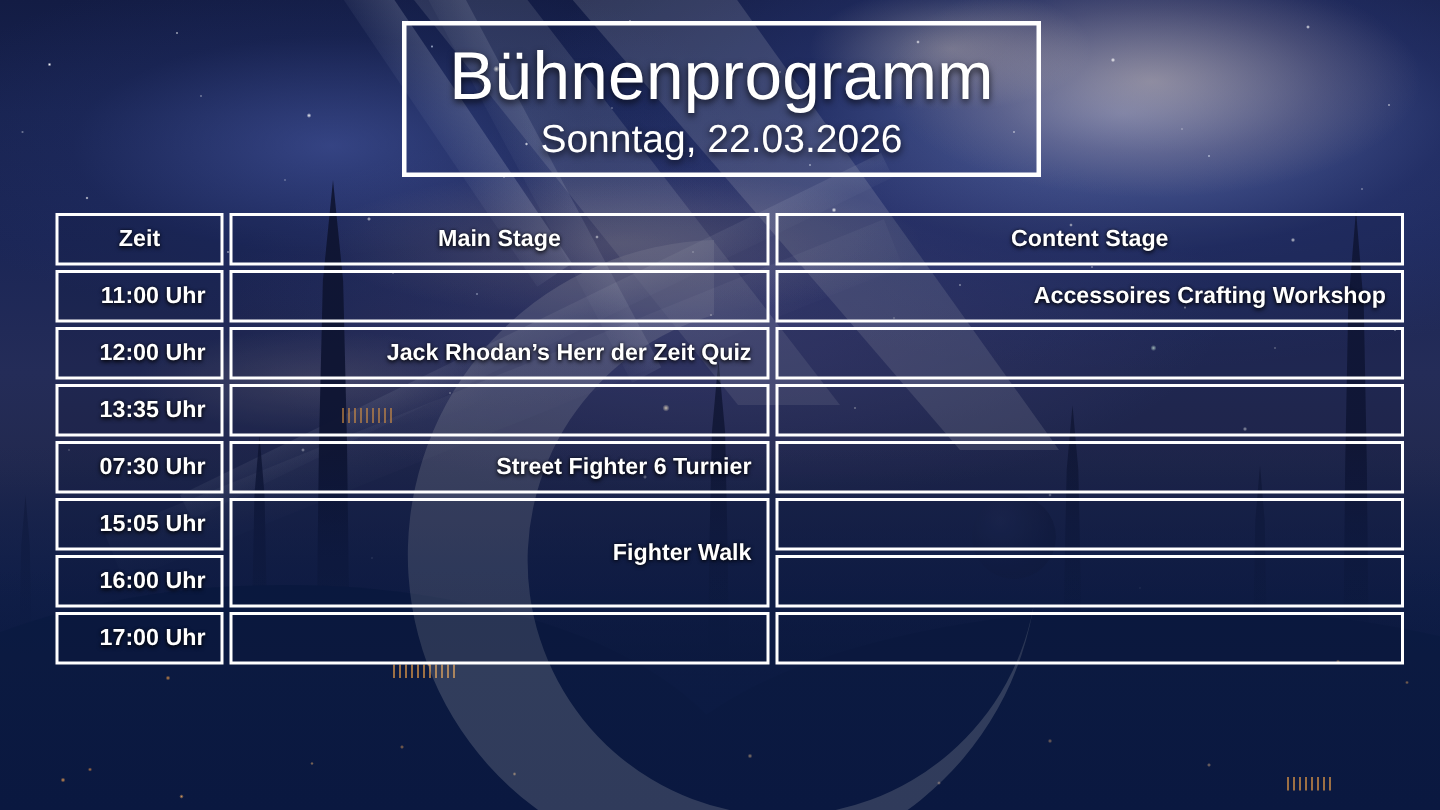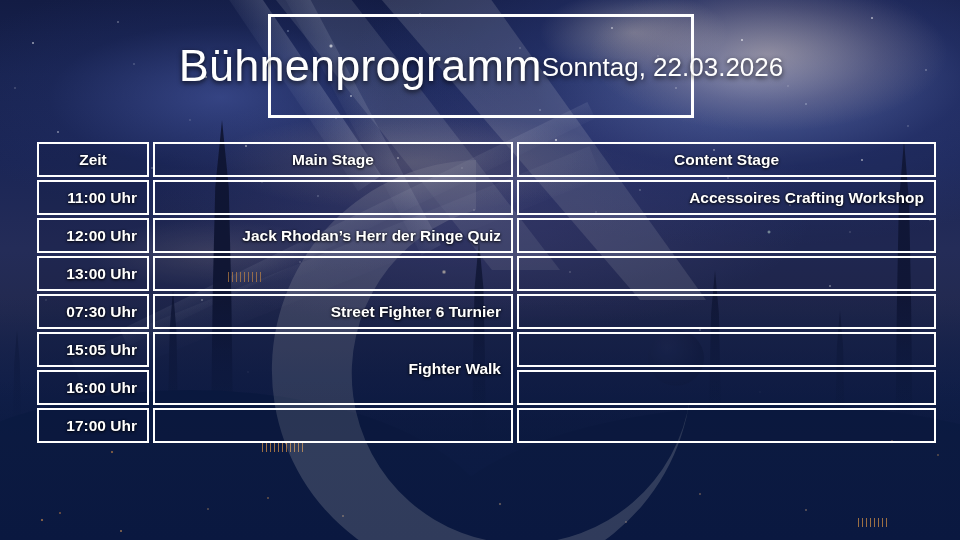--- a/index.html
+++ b/index.html
@@ -187,20 +187,21 @@
   
   #title-box {
     position: absolute;
     left: 268px;
     top: 14px;
     width: 426px;
     height: 104px;
     border: 3px solid #ffffff;
     box-sizing: border-box;
     display: flex;
+    flex-direction: column;
     align-items: center;
     justify-content: center;
   }
   #title-main {
     color: #fff;
     font-size: 45px;
     line-height: 50px;
     font-weight: 400;
     letter-spacing: .2px;
     text-shadow: 0 2px 5px rgba(0,0,0,.75);
@@ -315,25 +316,25 @@
       </tr>
     </thead>
     <tbody>
       <tr>
         <td class="time-cell">11:00 Uhr</td>
         <td class="empty-cell"></td>
         <td>Accessoires Crafting Workshop</td>
       </tr>
       <tr>
         <td class="time-cell">12:00 Uhr</td>
-        <td>Jack Rhodan’s Herr der Ringe Quiz</td>
-        <td class="empty-cell"></td>
-      </tr>
-      <tr>
-        <td class="time-cell">13:00 Uhr</td>
+        <td>Jack Rhodan’s Herr der Zeit Quiz</td>
+        <td class="empty-cell"></td>
+      </tr>
+      <tr>
+        <td class="time-cell">13:35 Uhr</td>
         <td class="empty-cell"></td>
         <td class="empty-cell"></td>
       </tr>
       <tr>
         <td class="time-cell">07:30 Uhr</td>
         <td>Street Fighter 6 Turnier</td>
         <td class="empty-cell"></td>
       </tr>
       <tr>
         <td class="time-cell">15:05 Uhr</td>

